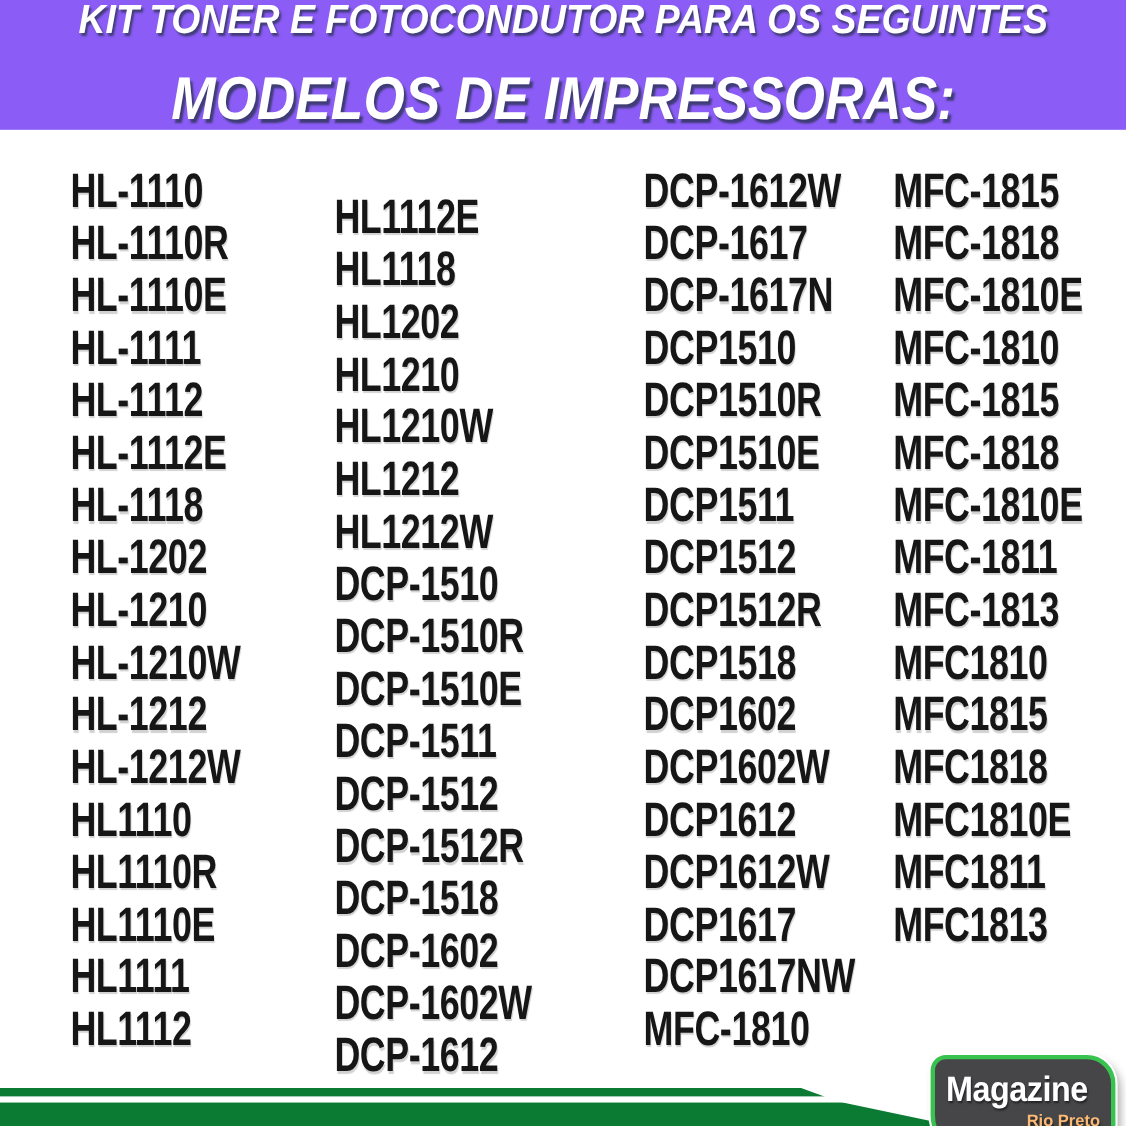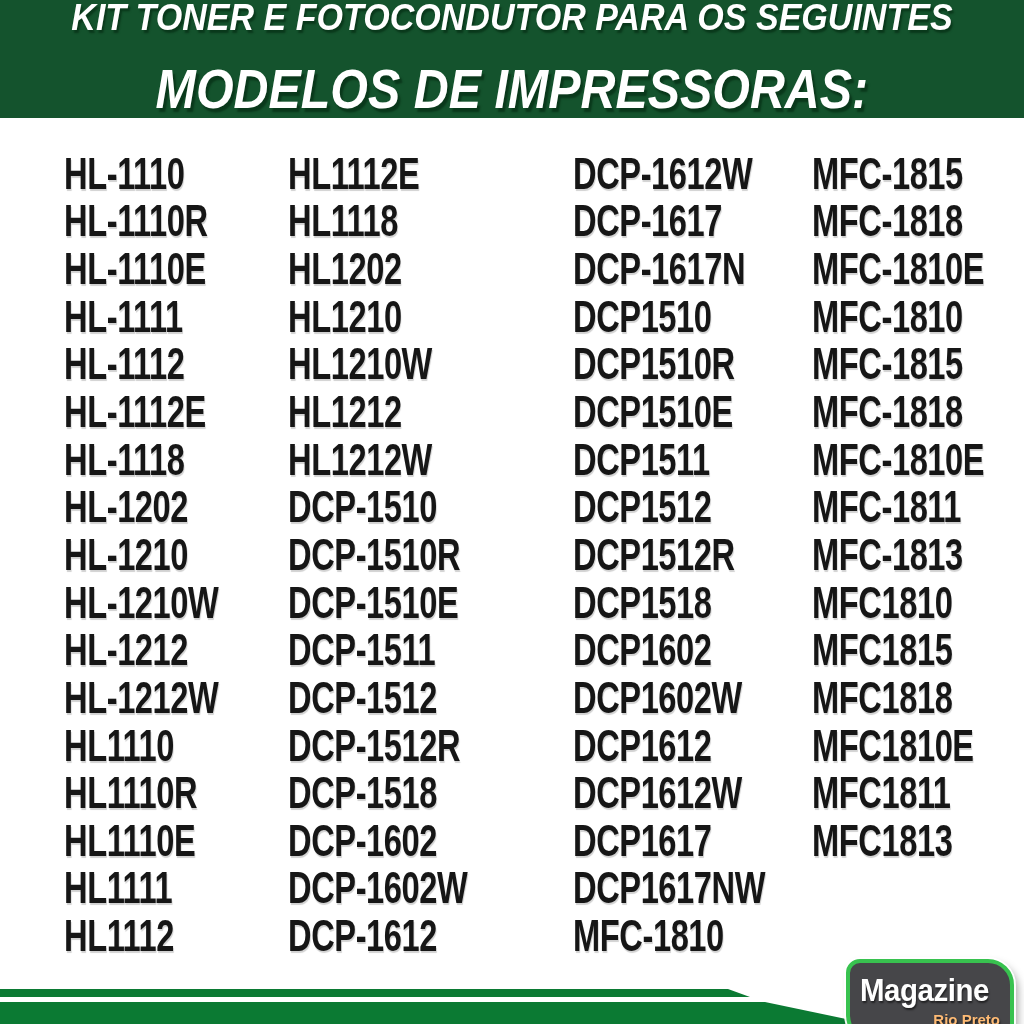--- a/index.html
+++ b/index.html
@@ -4,43 +4,43 @@
 <style>
   html,body{margin:0;padding:0;}
   body{
     width:1024px;height:1024px;position:relative;overflow:hidden;
     background:#ffffff;
     font-family:"Liberation Sans", sans-serif;
   }
   
   .header{
     position:absolute;left:0;top:0;width:1024px;height:118px;
-    background:#14532d;
+    background:#8b5cf6;
     display:flex;flex-direction:column;align-items:center;justify-content:center;
     gap:18px;
   }
   .header .line1{
     color:#ffffff;font-weight:bold;font-style:italic;
     font-size:37px;letter-spacing:0px;white-space:nowrap;
     transform:scaleX(0.92);transform-origin:center;
     text-shadow:2px 3px 2px rgba(0,35,12,0.55);
   }
   .header .line2{
     color:#ffffff;font-weight:bold;font-style:italic;
     font-size:55px;letter-spacing:0px;white-space:nowrap;
     transform:scaleX(0.88);transform-origin:center;
     text-shadow:3px 4px 2px rgba(0,35,12,0.55);
   }
   
   .col{
     position:absolute;top:150px;
   }
   .col-1{left:64px;width:250px;}
-  .col-2{left:288px;width:252px;}
-  .col-3{left:573px;width:255px;}
+  .col-2{left:304px;width:252px;margin-top:24px;}
+  .col-3{left:585px;width:255px;}
   .col-4{left:812px;width:210px;}
   .model-item{
     height:47.65px;display:flex;align-items:center;
     font-size:44px;font-weight:bold;color:#161616;
     white-space:nowrap;letter-spacing:-0.5px;
     transform:scaleX(0.74);transform-origin:left center;
     text-shadow:1px 2px 1px rgba(0,0,0,0.18);
   }
   
   .stripe-thin{

